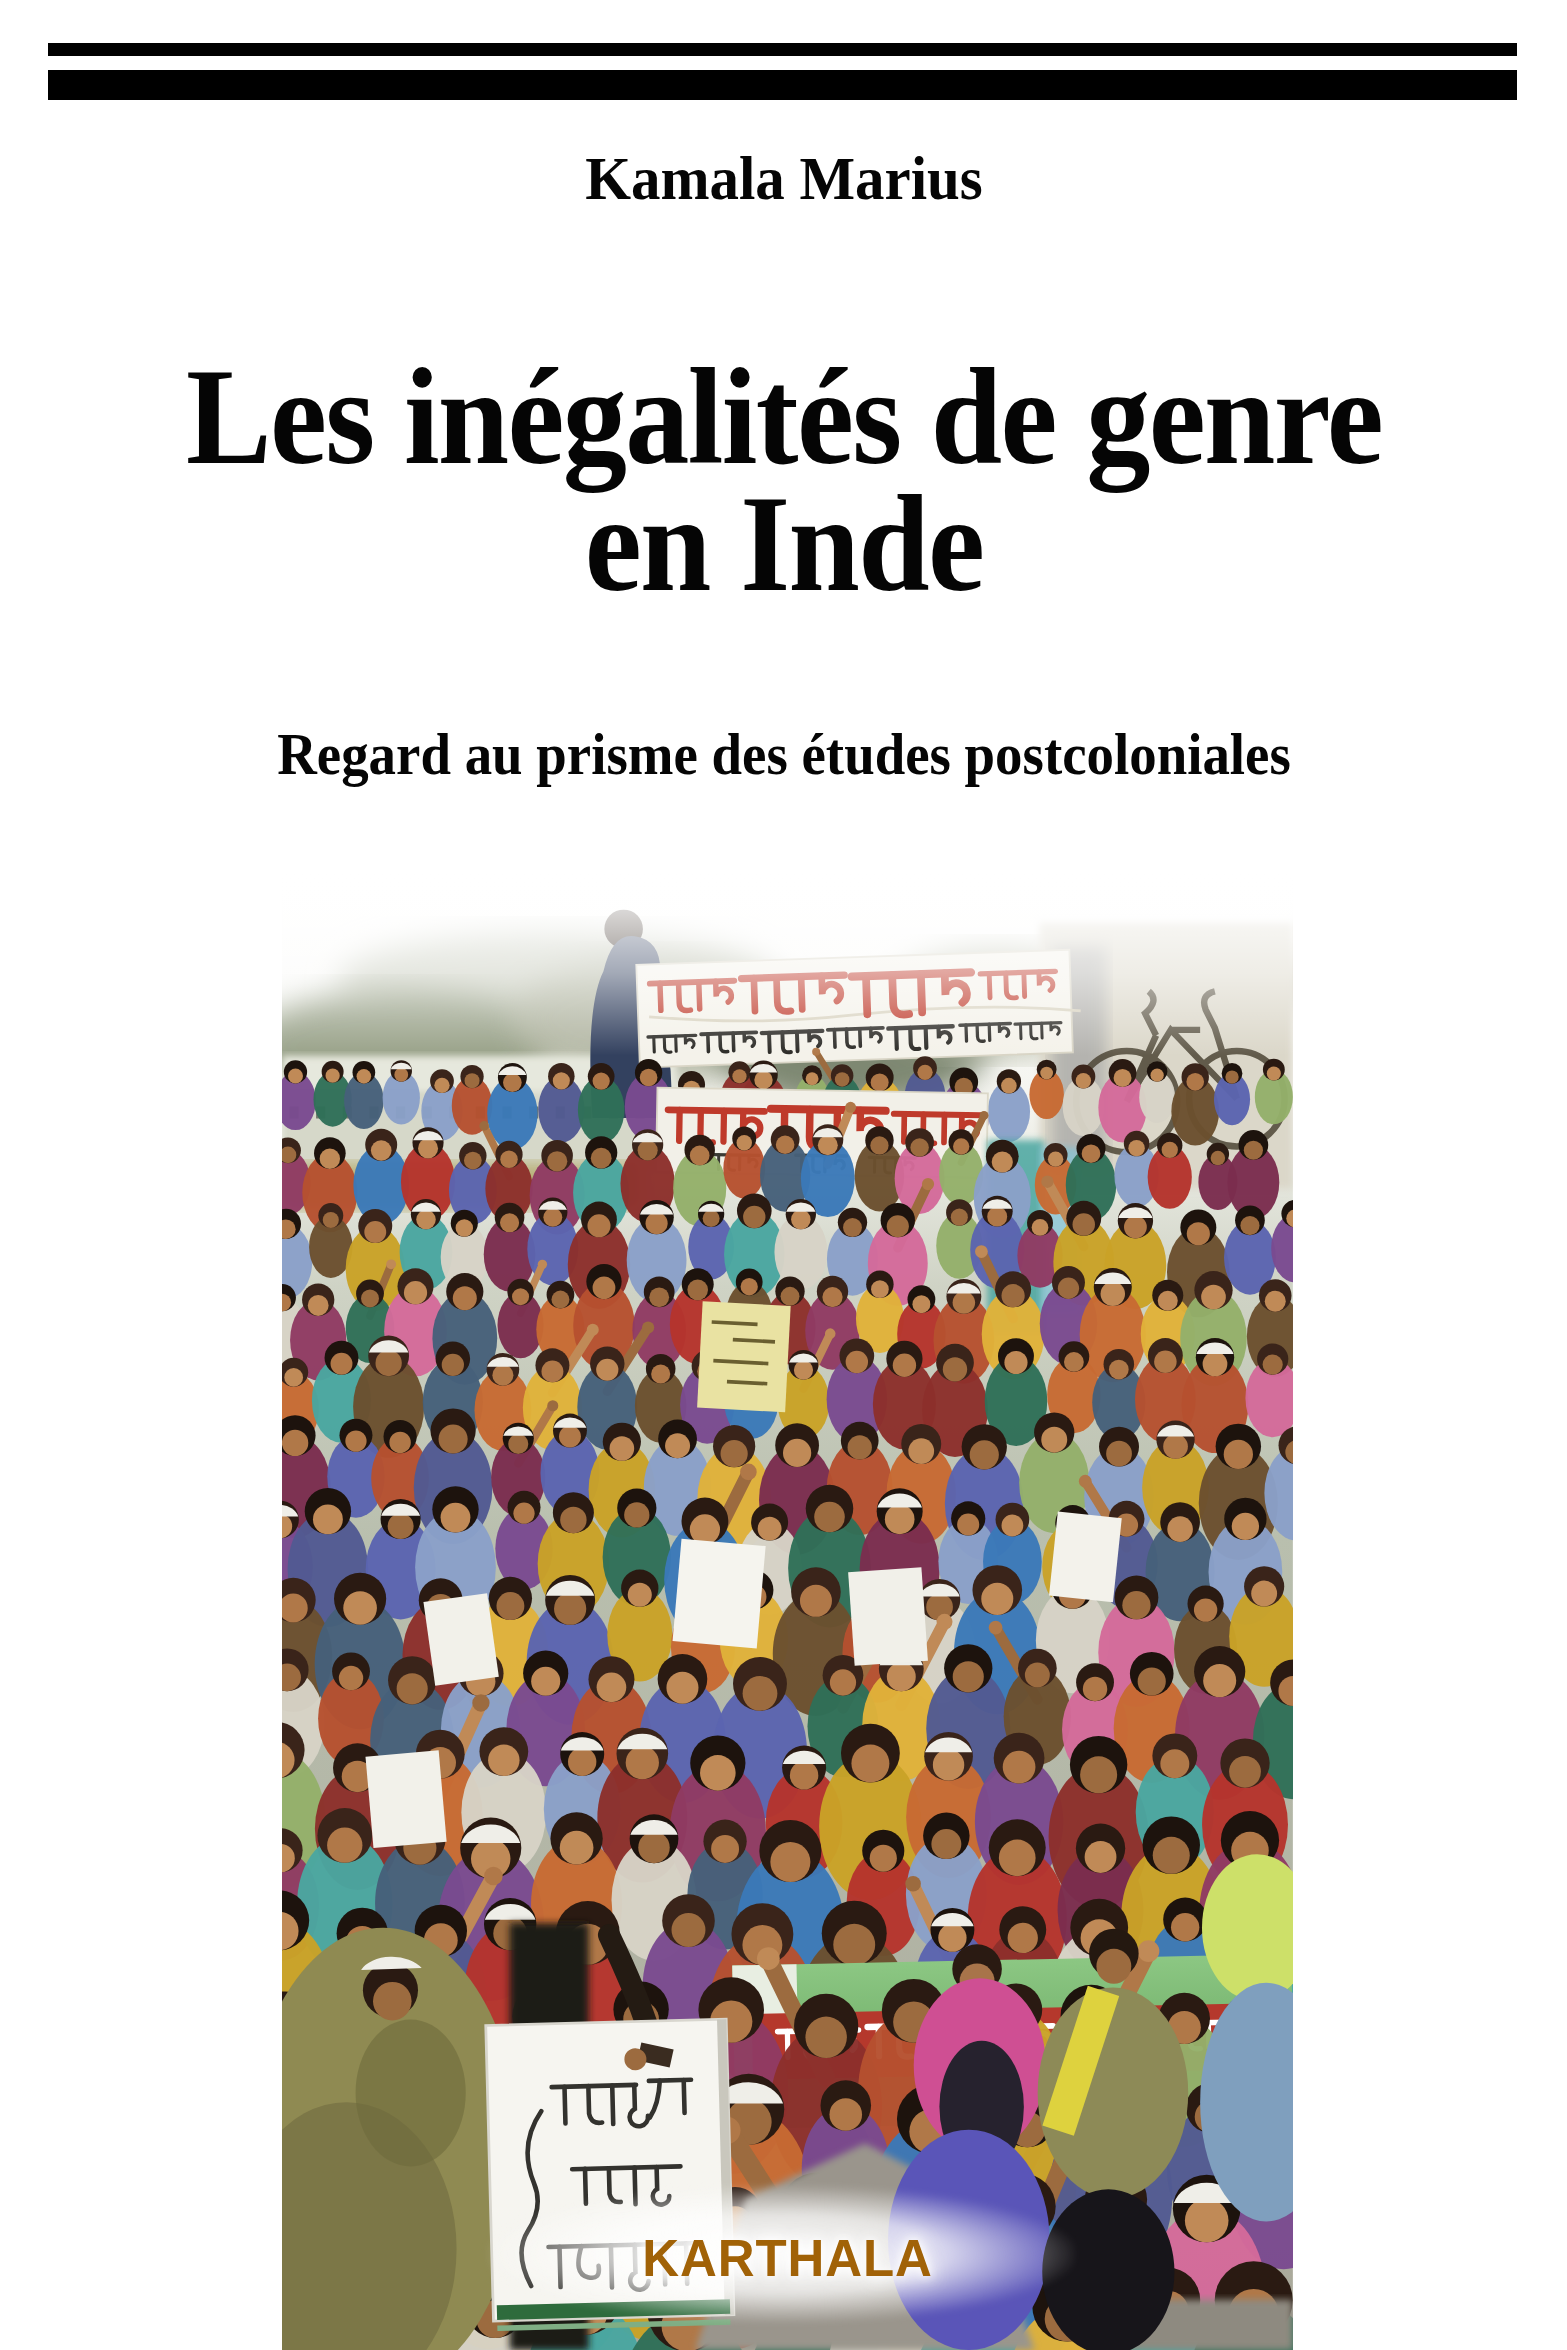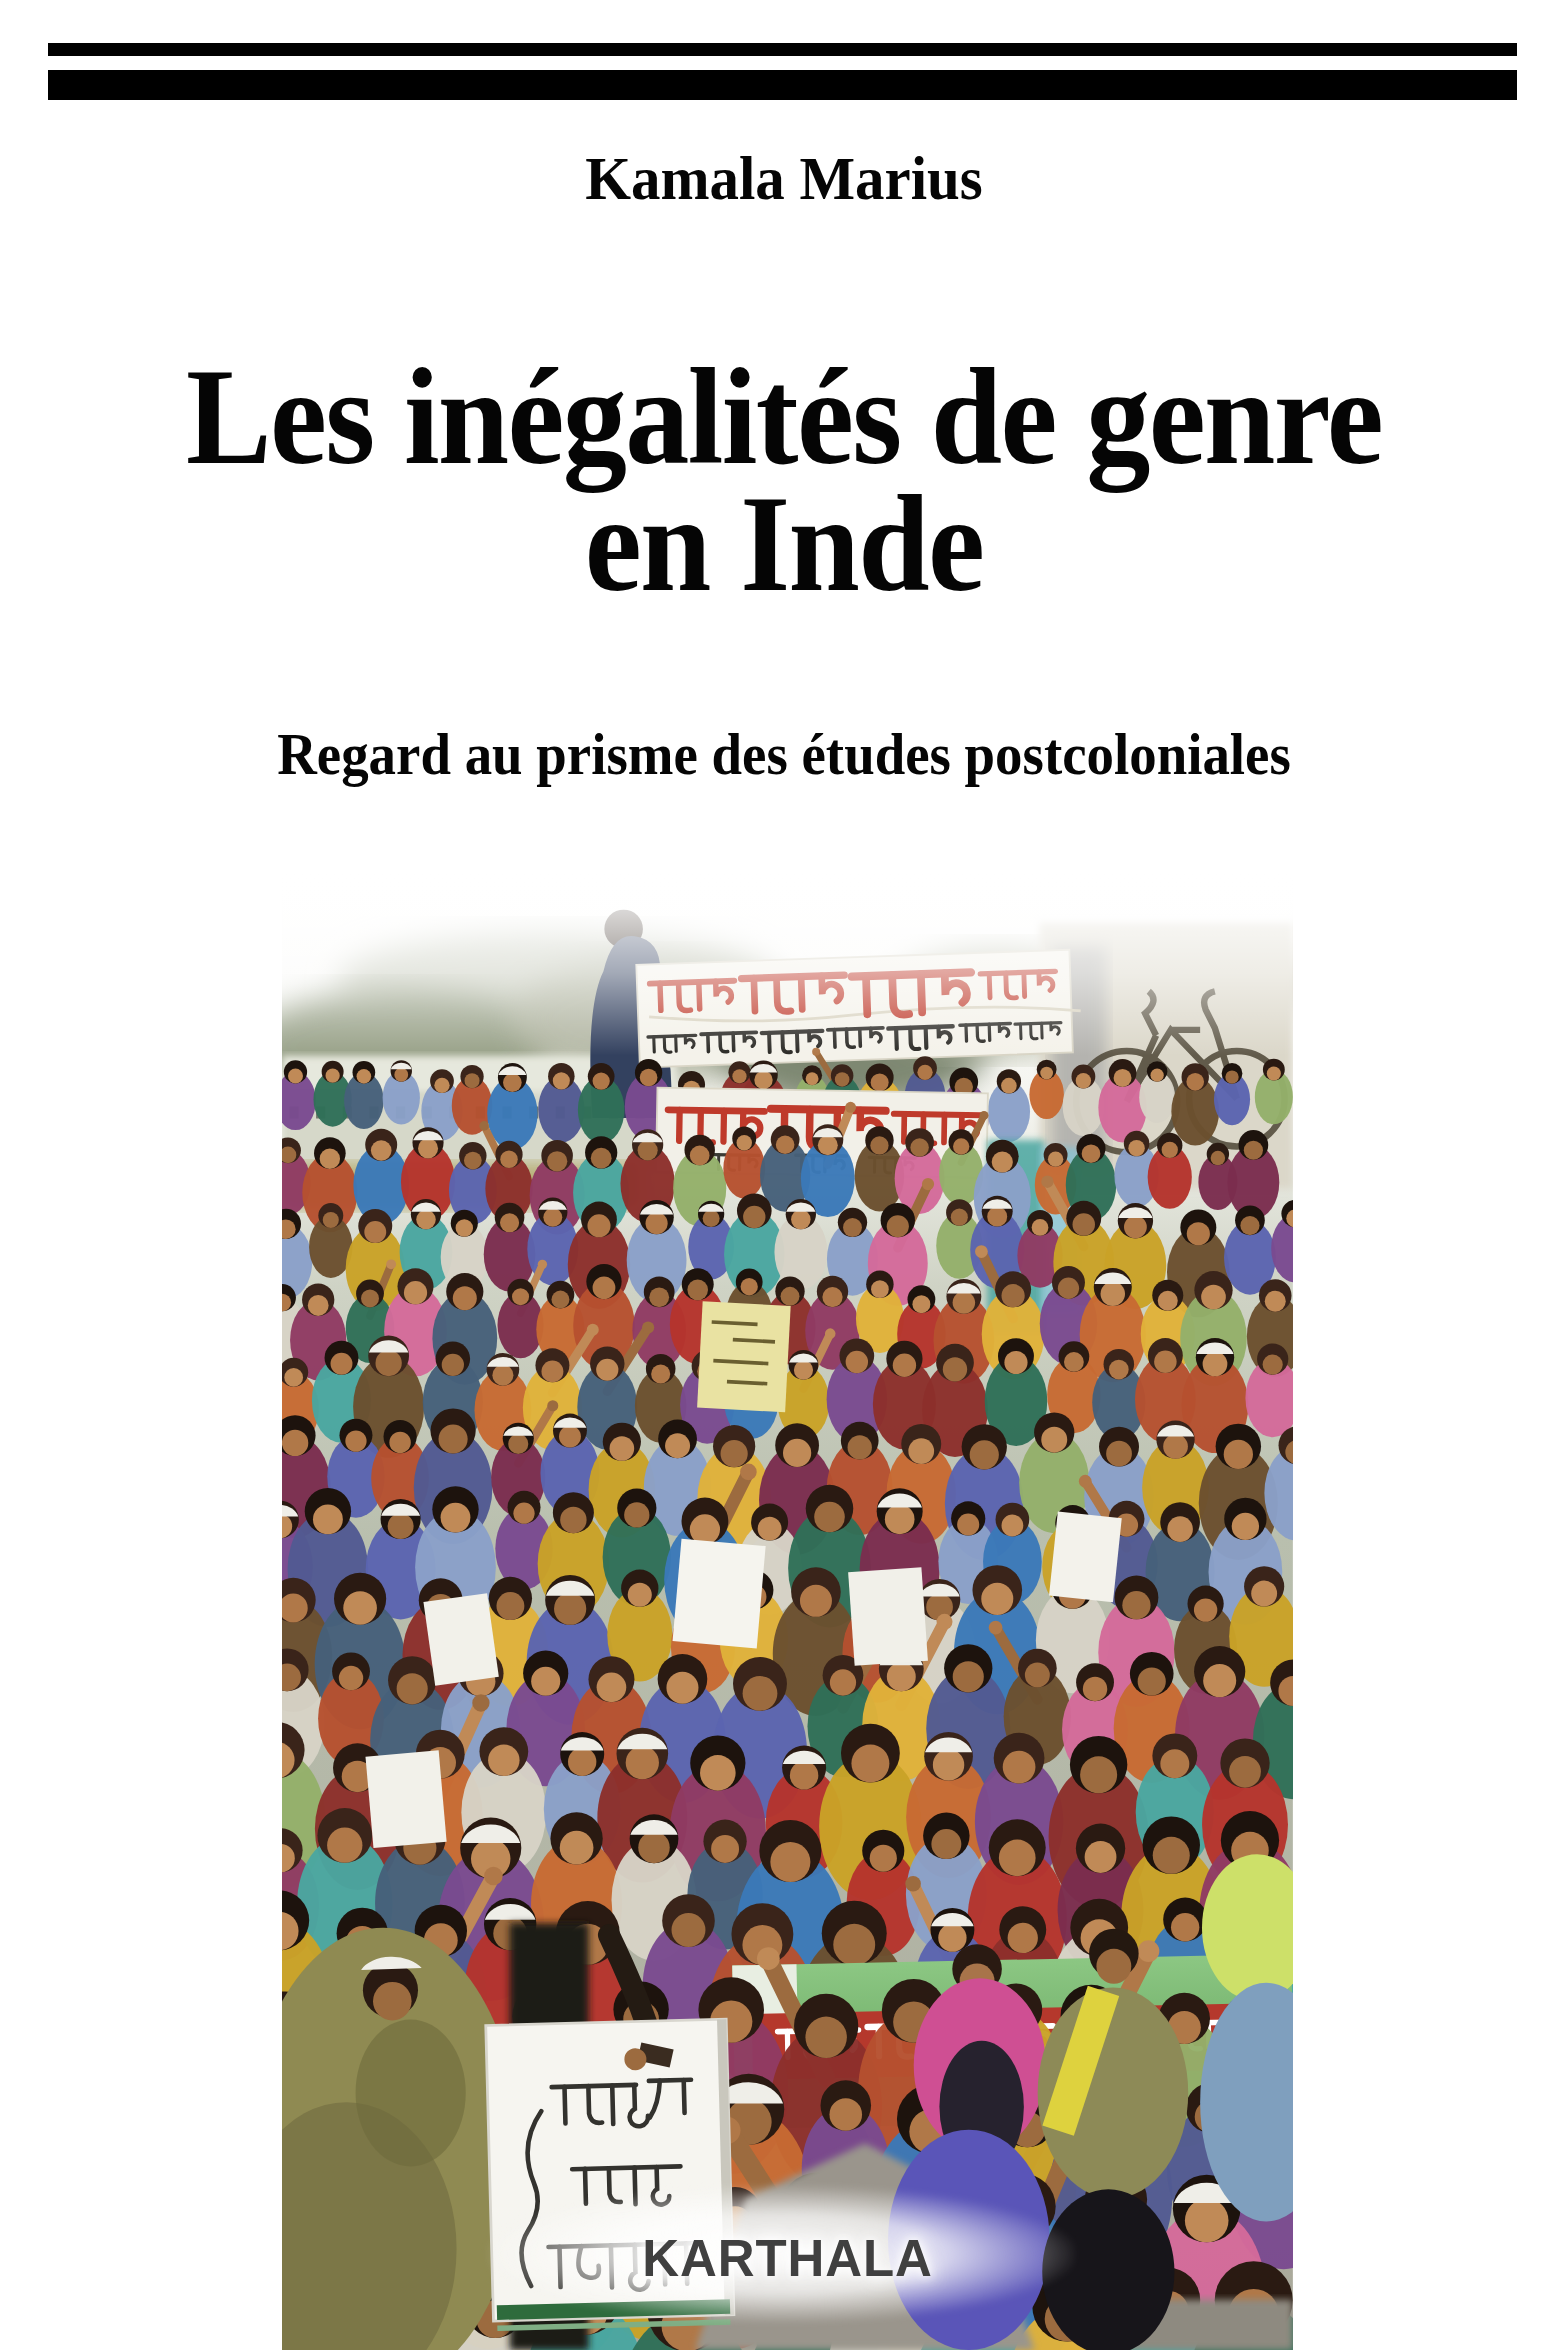--- a/index.html
+++ b/index.html
@@ -16,21 +16,21 @@
   .title span{display:block;}
   .subtitle{position:absolute;top:720px;left:0;width:100%;text-align:center;
             font-weight:bold;font-size:59px;transform:scaleX(.93);}
   .photo{position:absolute;left:282px;top:872px;width:1011px;height:1478px;}
   .photo svg{position:absolute;left:0;top:0;}
   .pub-glow{position:absolute;left:205px;top:1313px;width:588px;height:138px;
             background:radial-gradient(ellipse at center, rgba(255,255,255,.96) 0%, rgba(255,255,255,.75) 40%, rgba(255,255,255,0) 72%);
             filter:blur(3.7px);}
   .publisher{position:absolute;left:0;top:1357px;width:100%;text-align:center;
              font-family:"Liberation Sans", sans-serif;font-weight:bold;font-size:51px;
-             letter-spacing:0.9px;color:#404040;
+             letter-spacing:0.9px;color:#a16207;
              text-shadow:0 0 9.2px #fff,0 0 16.5px #fff,0 0 24px #fff;}
 </style>
 </head>
 <body>
 
 <div class="page">
   <div class="bar bar1"></div>
   <div class="bar bar2"></div>
 
   <div class="author">Kamala Marius</div>

